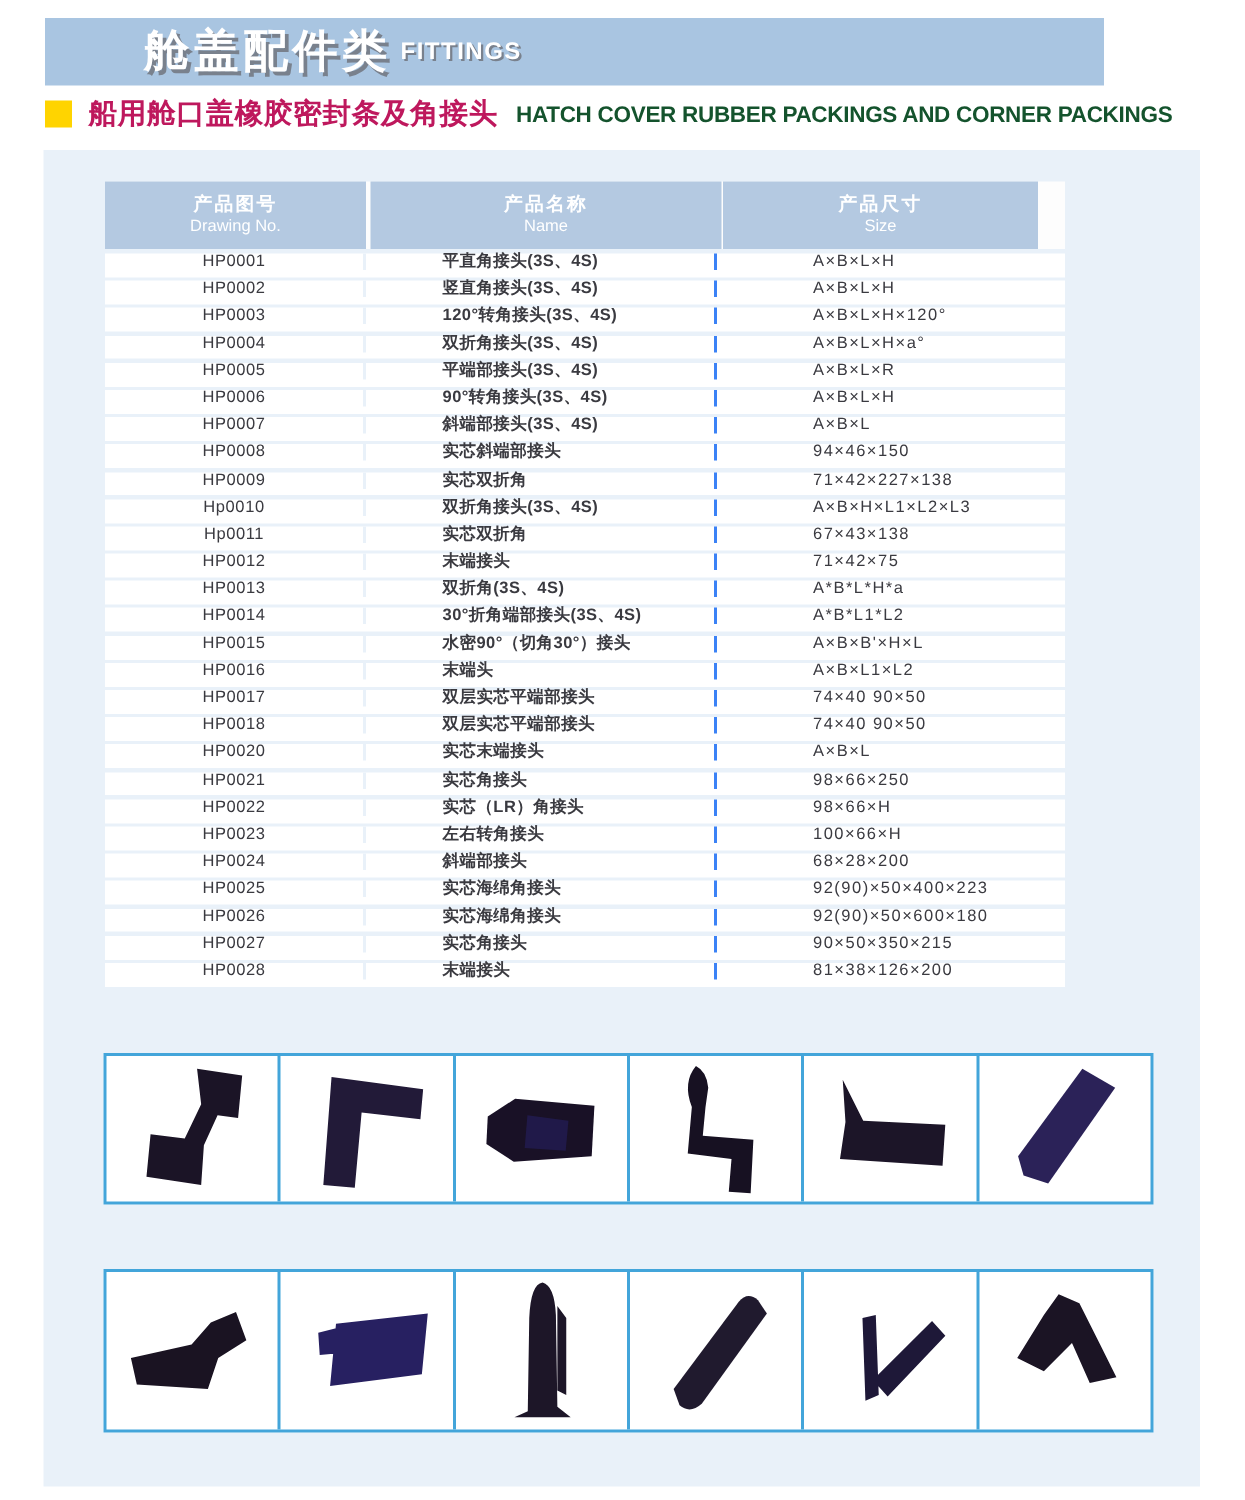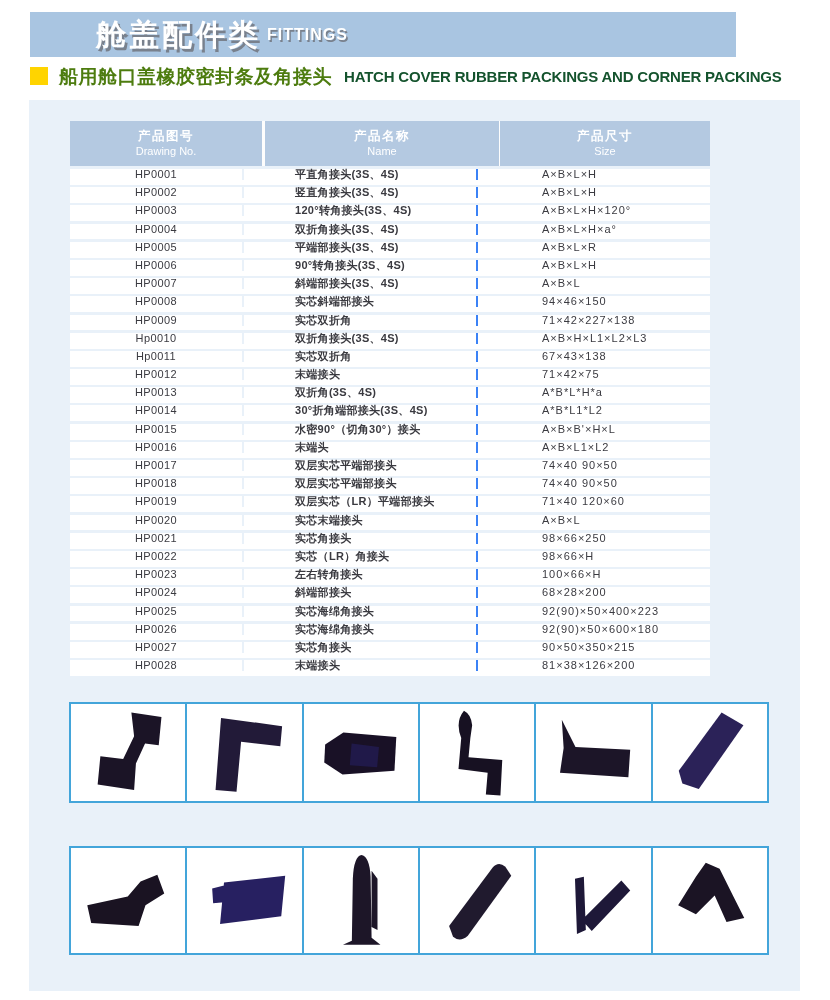--- a/index.html
+++ b/index.html
@@ -21,36 +21,36 @@
   .band-en{
     font-size:16px;font-weight:bold;color:#ffffff;letter-spacing:1px;
     text-shadow:1.5px 1.5px 0 #79818d;margin-left:6px;line-height:1;
   }
   
   .subtitle{
     position:absolute;left:30px;top:63px;height:26px;
     display:flex;align-items:center;
   }
   .bullet{width:18px;height:18px;background:#ffd400;margin-right:11px;flex:0 0 auto;}
-  .sub-zh{font-size:19px;font-weight:bold;color:#4d7c0f;letter-spacing:0.5px;line-height:1;}
+  .sub-zh{font-size:19px;font-weight:bold;color:#be185d;letter-spacing:0.5px;line-height:1;}
   .sub-en{font-size:15px;font-weight:bold;color:#14532d;margin-left:12px;letter-spacing:-0.2px;line-height:1;}
   
   .panel{
     position:absolute;left:29px;top:100px;width:771px;height:891px;
     background:#e9f1f9;
   }
   
   .ftable{position:absolute;left:70px;top:121px;width:640px;}
   .t-head{display:flex;height:45px;background:#fdfdfd;}
   .hc{
     background:#b4c9e1;color:#ffffff;
     display:flex;flex-direction:column;align-items:center;justify-content:center;
     box-sizing:border-box;
   }
-  .hc1{width:192px;}
+  .hc1{width:174px;}
   .hc2{width:234px;margin-left:3px;}
   .hc3{width:210px;margin-left:1px;align-items:center;}
   .hc .zh{font-size:12.5px;font-weight:bold;letter-spacing:1.5px;line-height:1.35;}
   .hc .en{font-size:11px;line-height:1.25;}
   .t-body{margin-top:3px;}
   .t-row{
     display:flex;height:15.9px;margin-bottom:2.3px;background:#ffffff;
     align-items:flex-start;font-size:11px;color:#3a3a40;
   }
   .rc{box-sizing:border-box;line-height:1;}
@@ -187,25 +187,20 @@
         <div class="rc rc1">HP0017</div>
         <div class="rc rc2">双层实芯平端部接头</div>
         <div class="rc rc3">74×40  90×50</div>
       </div>
       <div class="t-row">
         <div class="rc rc1">HP0018</div>
         <div class="rc rc2">双层实芯平端部接头</div>
         <div class="rc rc3">74×40  90×50</div>
       </div>
       <div class="t-row">
-        <div class="rc rc1">HP0019</div>
-        <div class="rc rc2">双层实芯（LR）平端部接头</div>
-        <div class="rc rc3">71×40  120×60</div>
-      </div>
-      <div class="t-row">
         <div class="rc rc1">HP0020</div>
         <div class="rc rc2">实芯末端接头</div>
         <div class="rc rc3">A×B×L</div>
       </div>
       <div class="t-row">
         <div class="rc rc1">HP0021</div>
         <div class="rc rc2">实芯角接头</div>
         <div class="rc rc3">98×66×250</div>
       </div>
       <div class="t-row">

